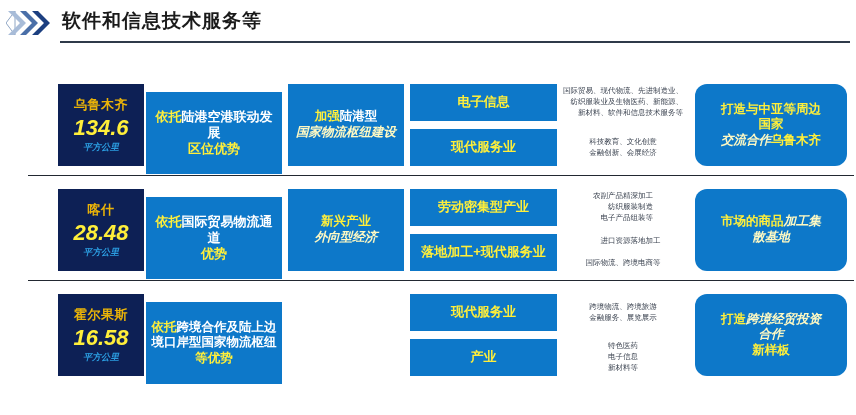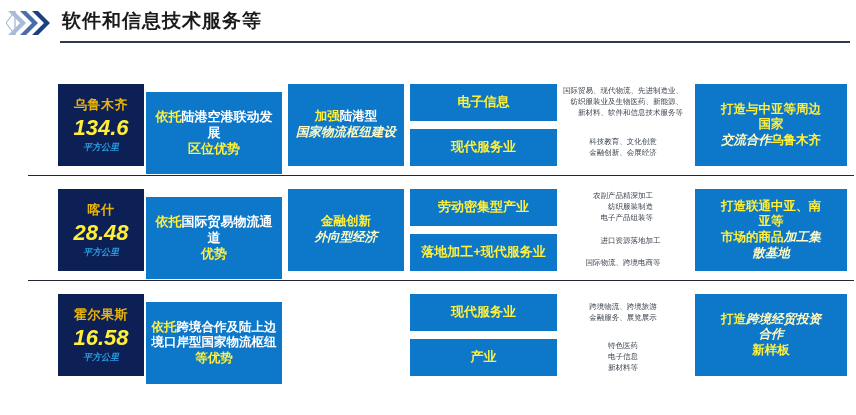--- a/index.html
+++ b/index.html
@@ -170,20 +170,21 @@
   .note-a { top: 8px; height: 37px; }
   .note-b { top: 53px; height: 37px; }
 
   .c6 {
     left: 695px;
     width: 152px;
     top: 8px;
     height: 82px;
     font-size: 12.5px;
     padding: 0 20px;
+    border-radius: 12px;
   }
 
   
   .wi {
     color: #fef9c3;
     font-style: italic;
   }
   .wb {
     color: #ffffff;
     font-style: normal;
@@ -260,38 +261,37 @@
 
   <div class="cell blue c2">
     <div>
       <span class="stack-line"><span class="yb">依托</span><span class="wb">国际贸易物流通道</span></span>
       <span class="stack-line yb">优势</span>
     </div>
   </div>
 
   <div class="cell blue c3">
     <div>
-      <span class="stack-line yb">金融创新</span>
+      <span class="stack-line yb">新兴产业</span>
       <span class="stack-line wi">外向型经济</span>
     </div>
   </div>
 
   <div class="cell blue c4b">落地加工+现代服务业</div>
   <div class="cell blue c4a">劳动密集型产业</div>
 
   <div class="note note-a">农副产品精深加工
 纺织服装制造
 电子产品组装等</div>
   <div class="note note-b">进口资源落地加工
 
 国际物流、跨境电商等</div>
 
   <div class="cell blue c6">
     <div>
-      <span class="stack-line yb">打造联通中亚、南亚等</span>
       <span class="stack-line"><span class="yb">市场的商品</span><span class="wi">加工集散基地</span></span>
     </div>
   </div>
 
   <div class="row-sep" style="top:99px;"></div>
 </div>
 
 <div class="row" style="top:286px;">
   <div class="cell city-box">
     <div class="city-name">霍尔果斯</div>

